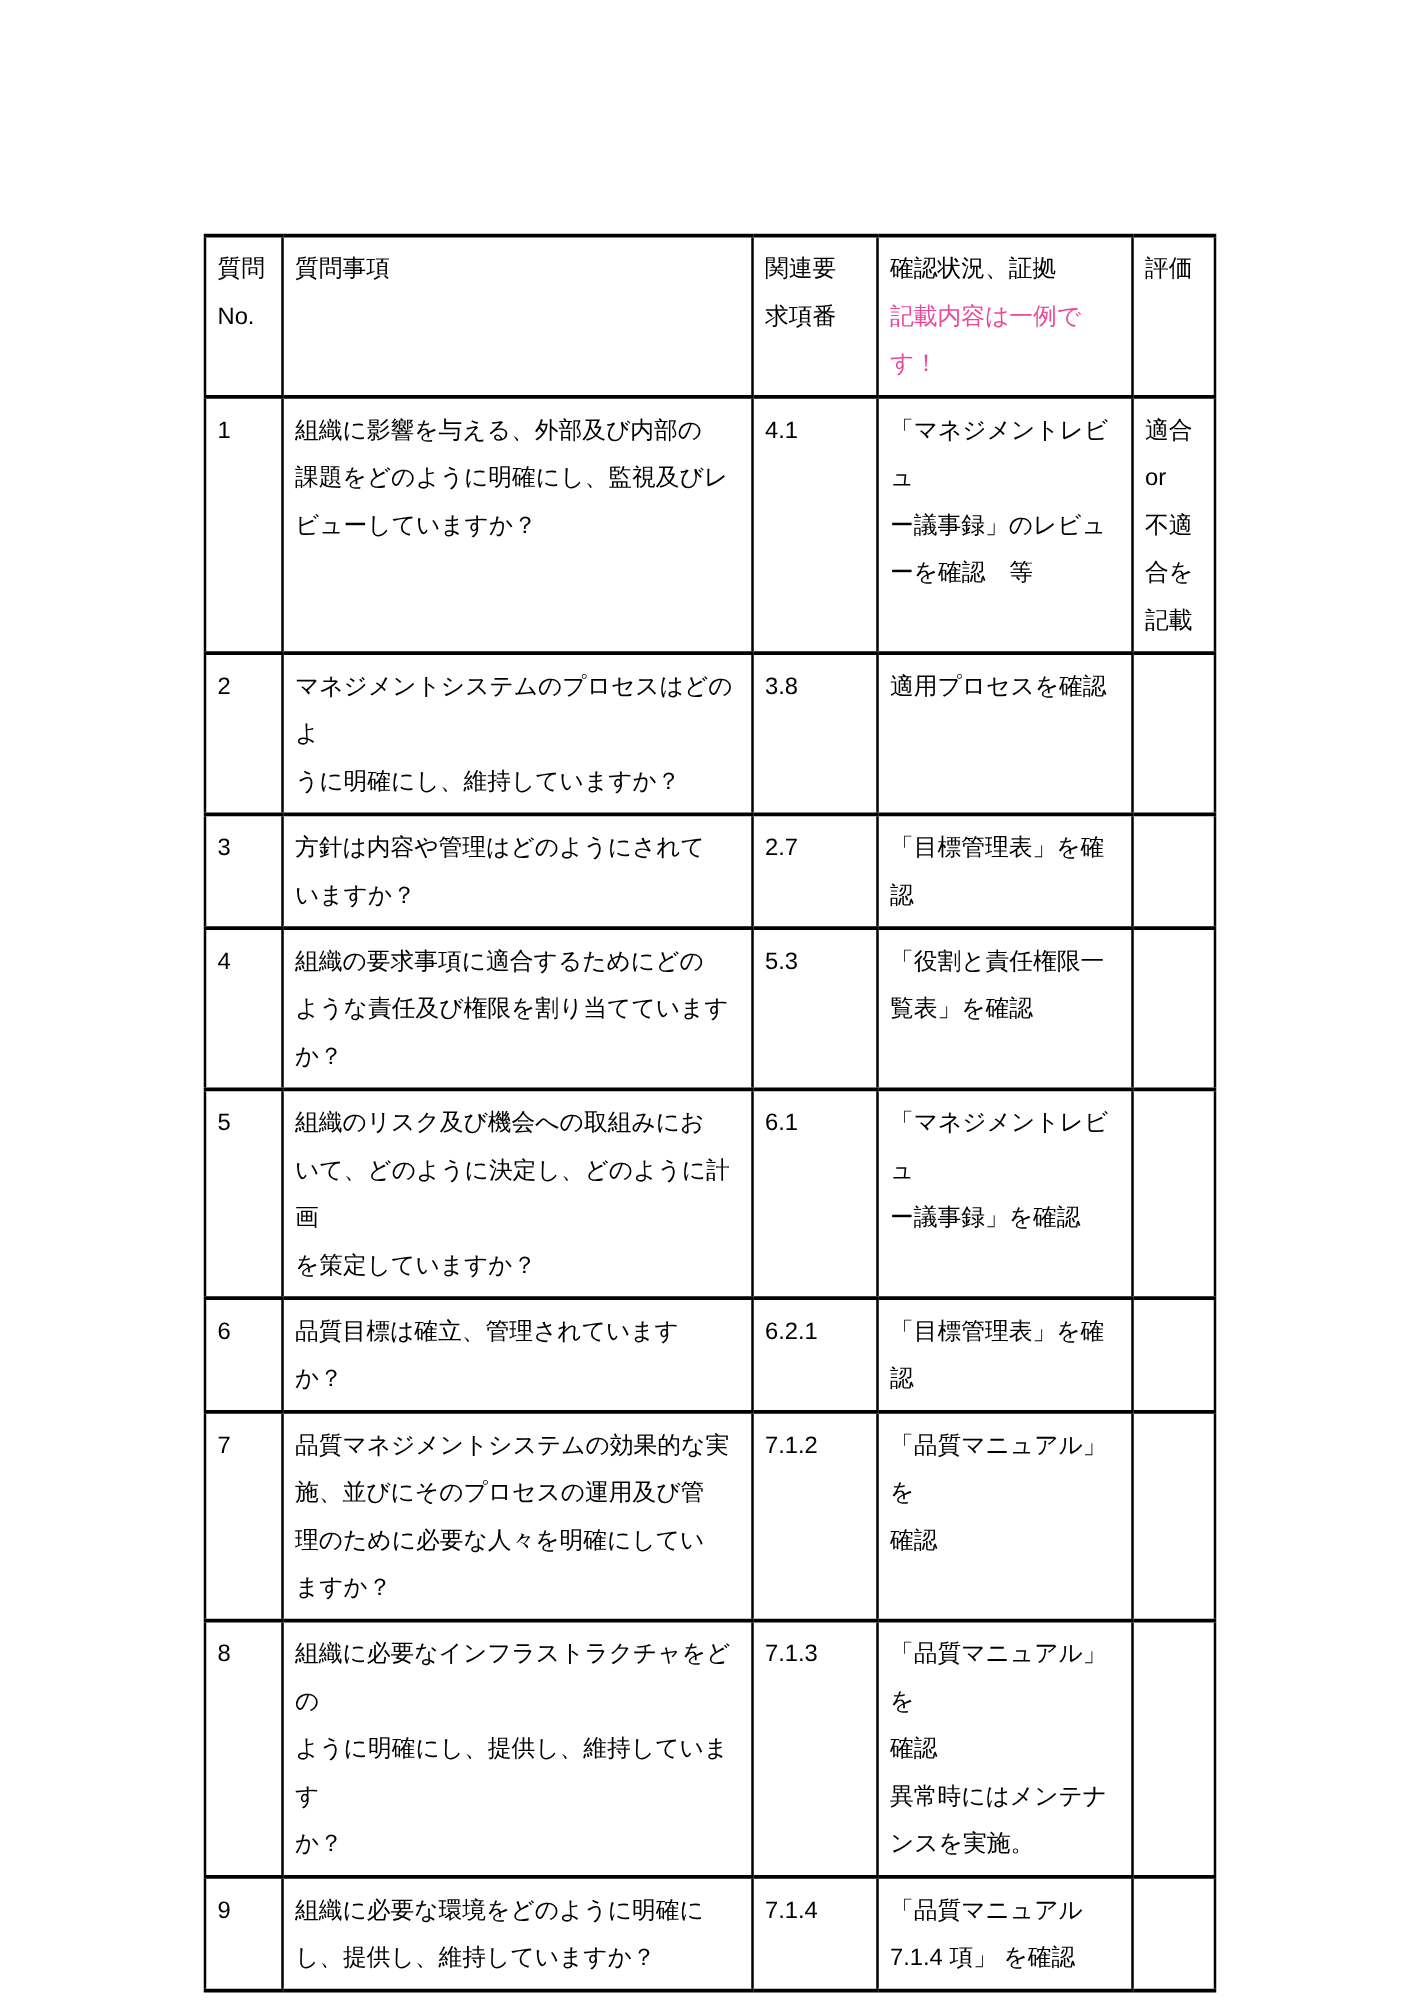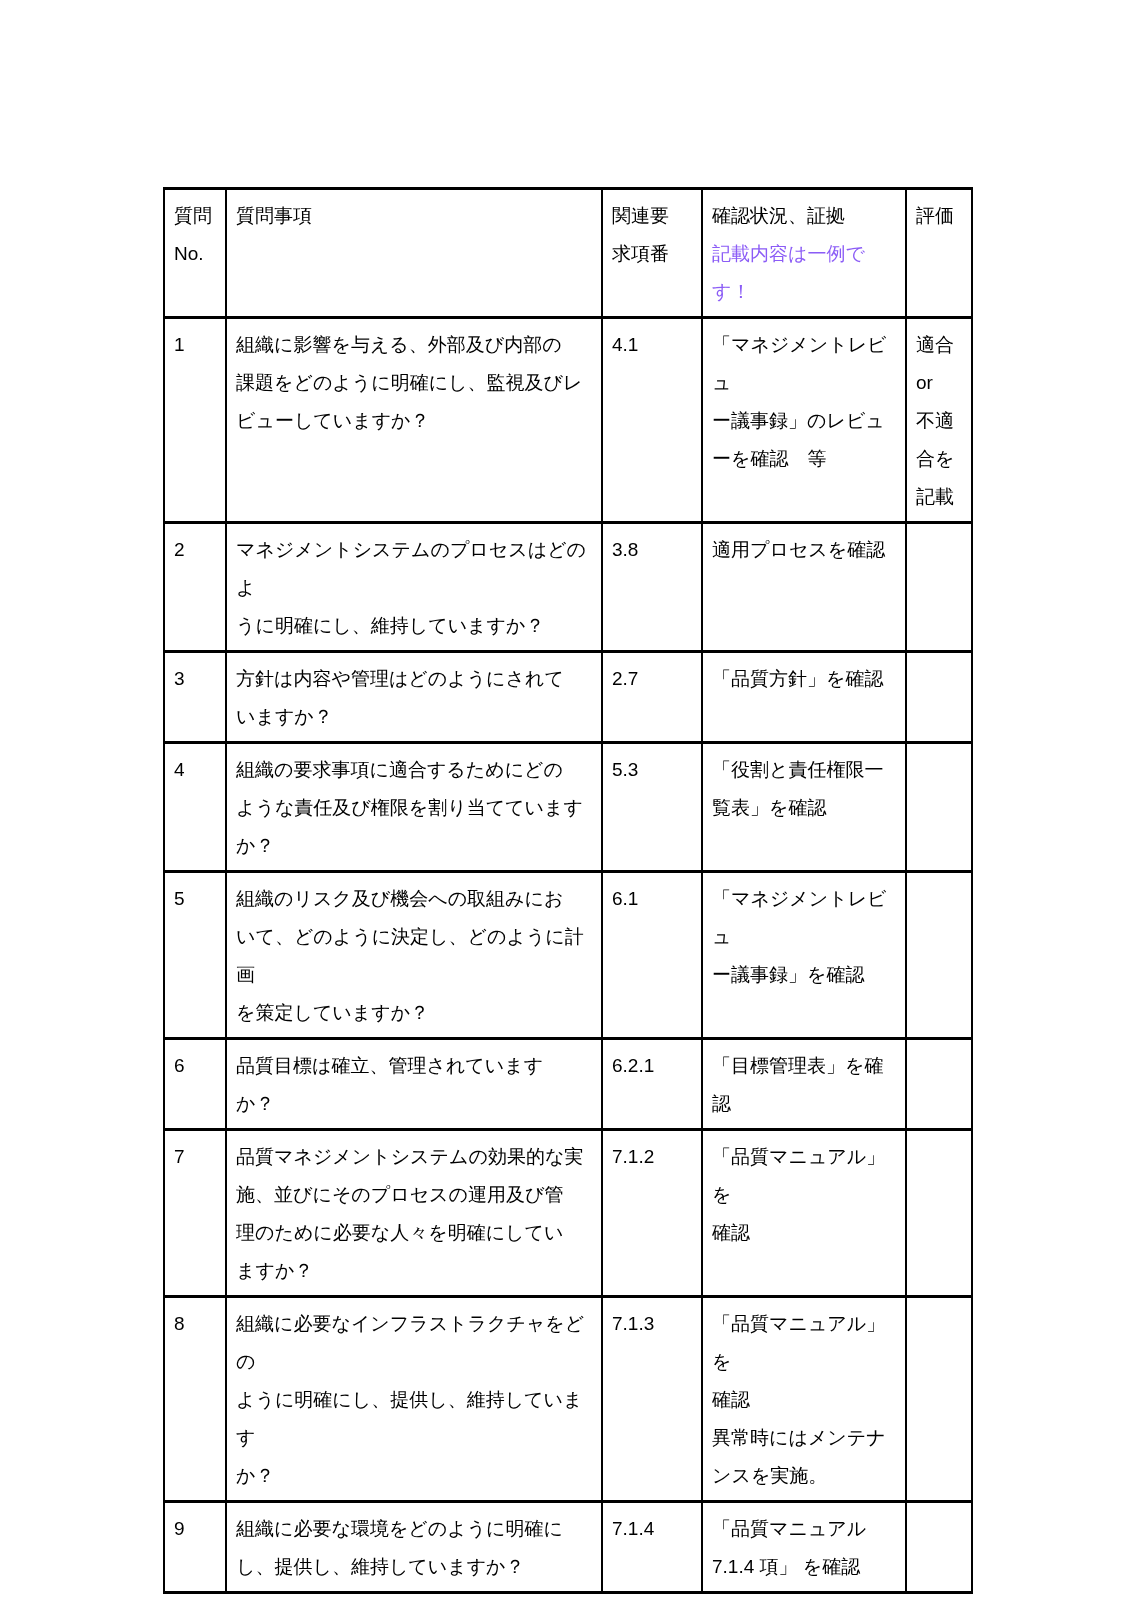--- a/index.html
+++ b/index.html
@@ -45,21 +45,21 @@
     word-break: break-all;
     overflow: hidden;
   }
   .col-no    { width: 62px;  }
   .col-q     { width: 376px; }
   .col-ref   { width: 100px; }
   .col-ev    { width: 204px; }
   .col-eval  { width: 66px;  }
   .hdr-note {
     display: block;
-    color: #8b5cf6;
+    color: #ec4899;
   }
 </style>
 </head>
 <body>
 
 <div class="page">
   <table class="checklist">
     <colgroup>
       <col class="col-no">
       <col class="col-q">
@@ -101,21 +101,21 @@
 うに明確にし、維持していますか？</td>
         <td>3.8</td>
         <td>適用プロセスを確認</td>
         <td></td>
       </tr>
       <tr>
         <td>3</td>
         <td>方針は内容や管理はどのようにされて
 いますか？</td>
         <td>2.7</td>
-        <td>「品質方針」を確認</td>
+        <td>「目標管理表」を確認</td>
         <td></td>
       </tr>
       <tr>
         <td>4</td>
         <td>組織の要求事項に適合するためにどの
 ような責任及び権限を割り当てています
 か？</td>
         <td>5.3</td>
         <td>「役割と責任権限一
 覧表」を確認</td>

